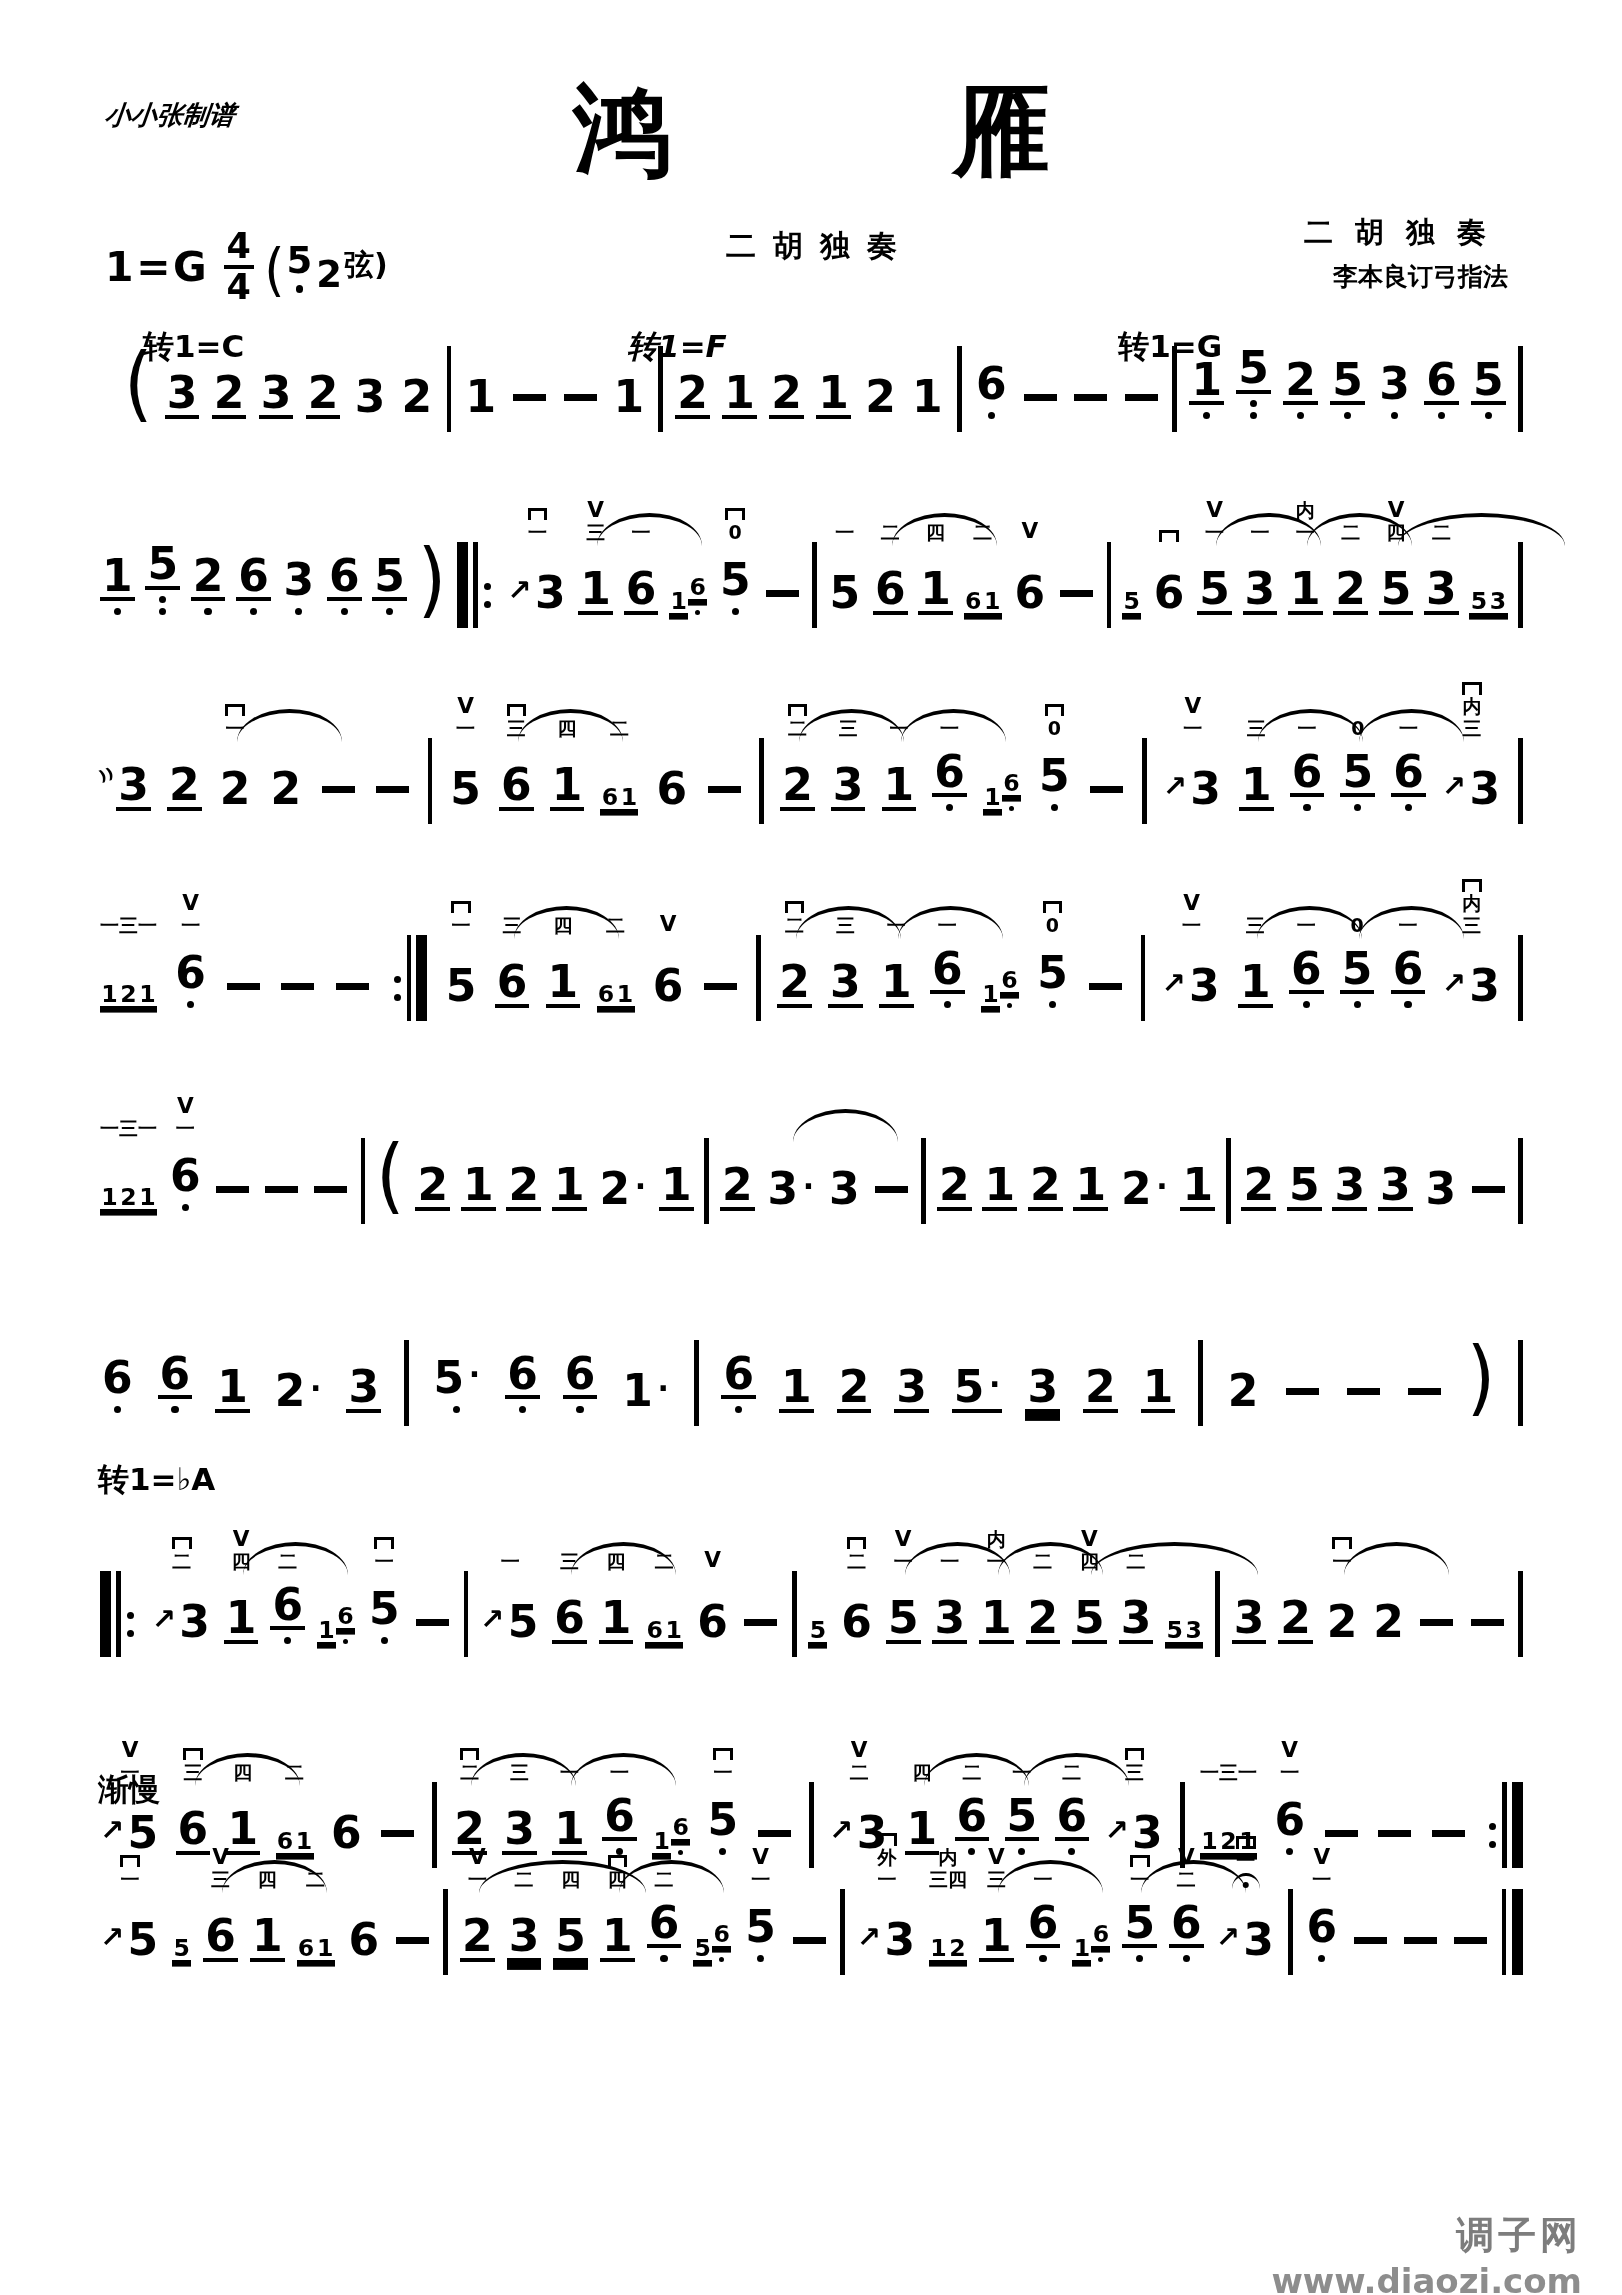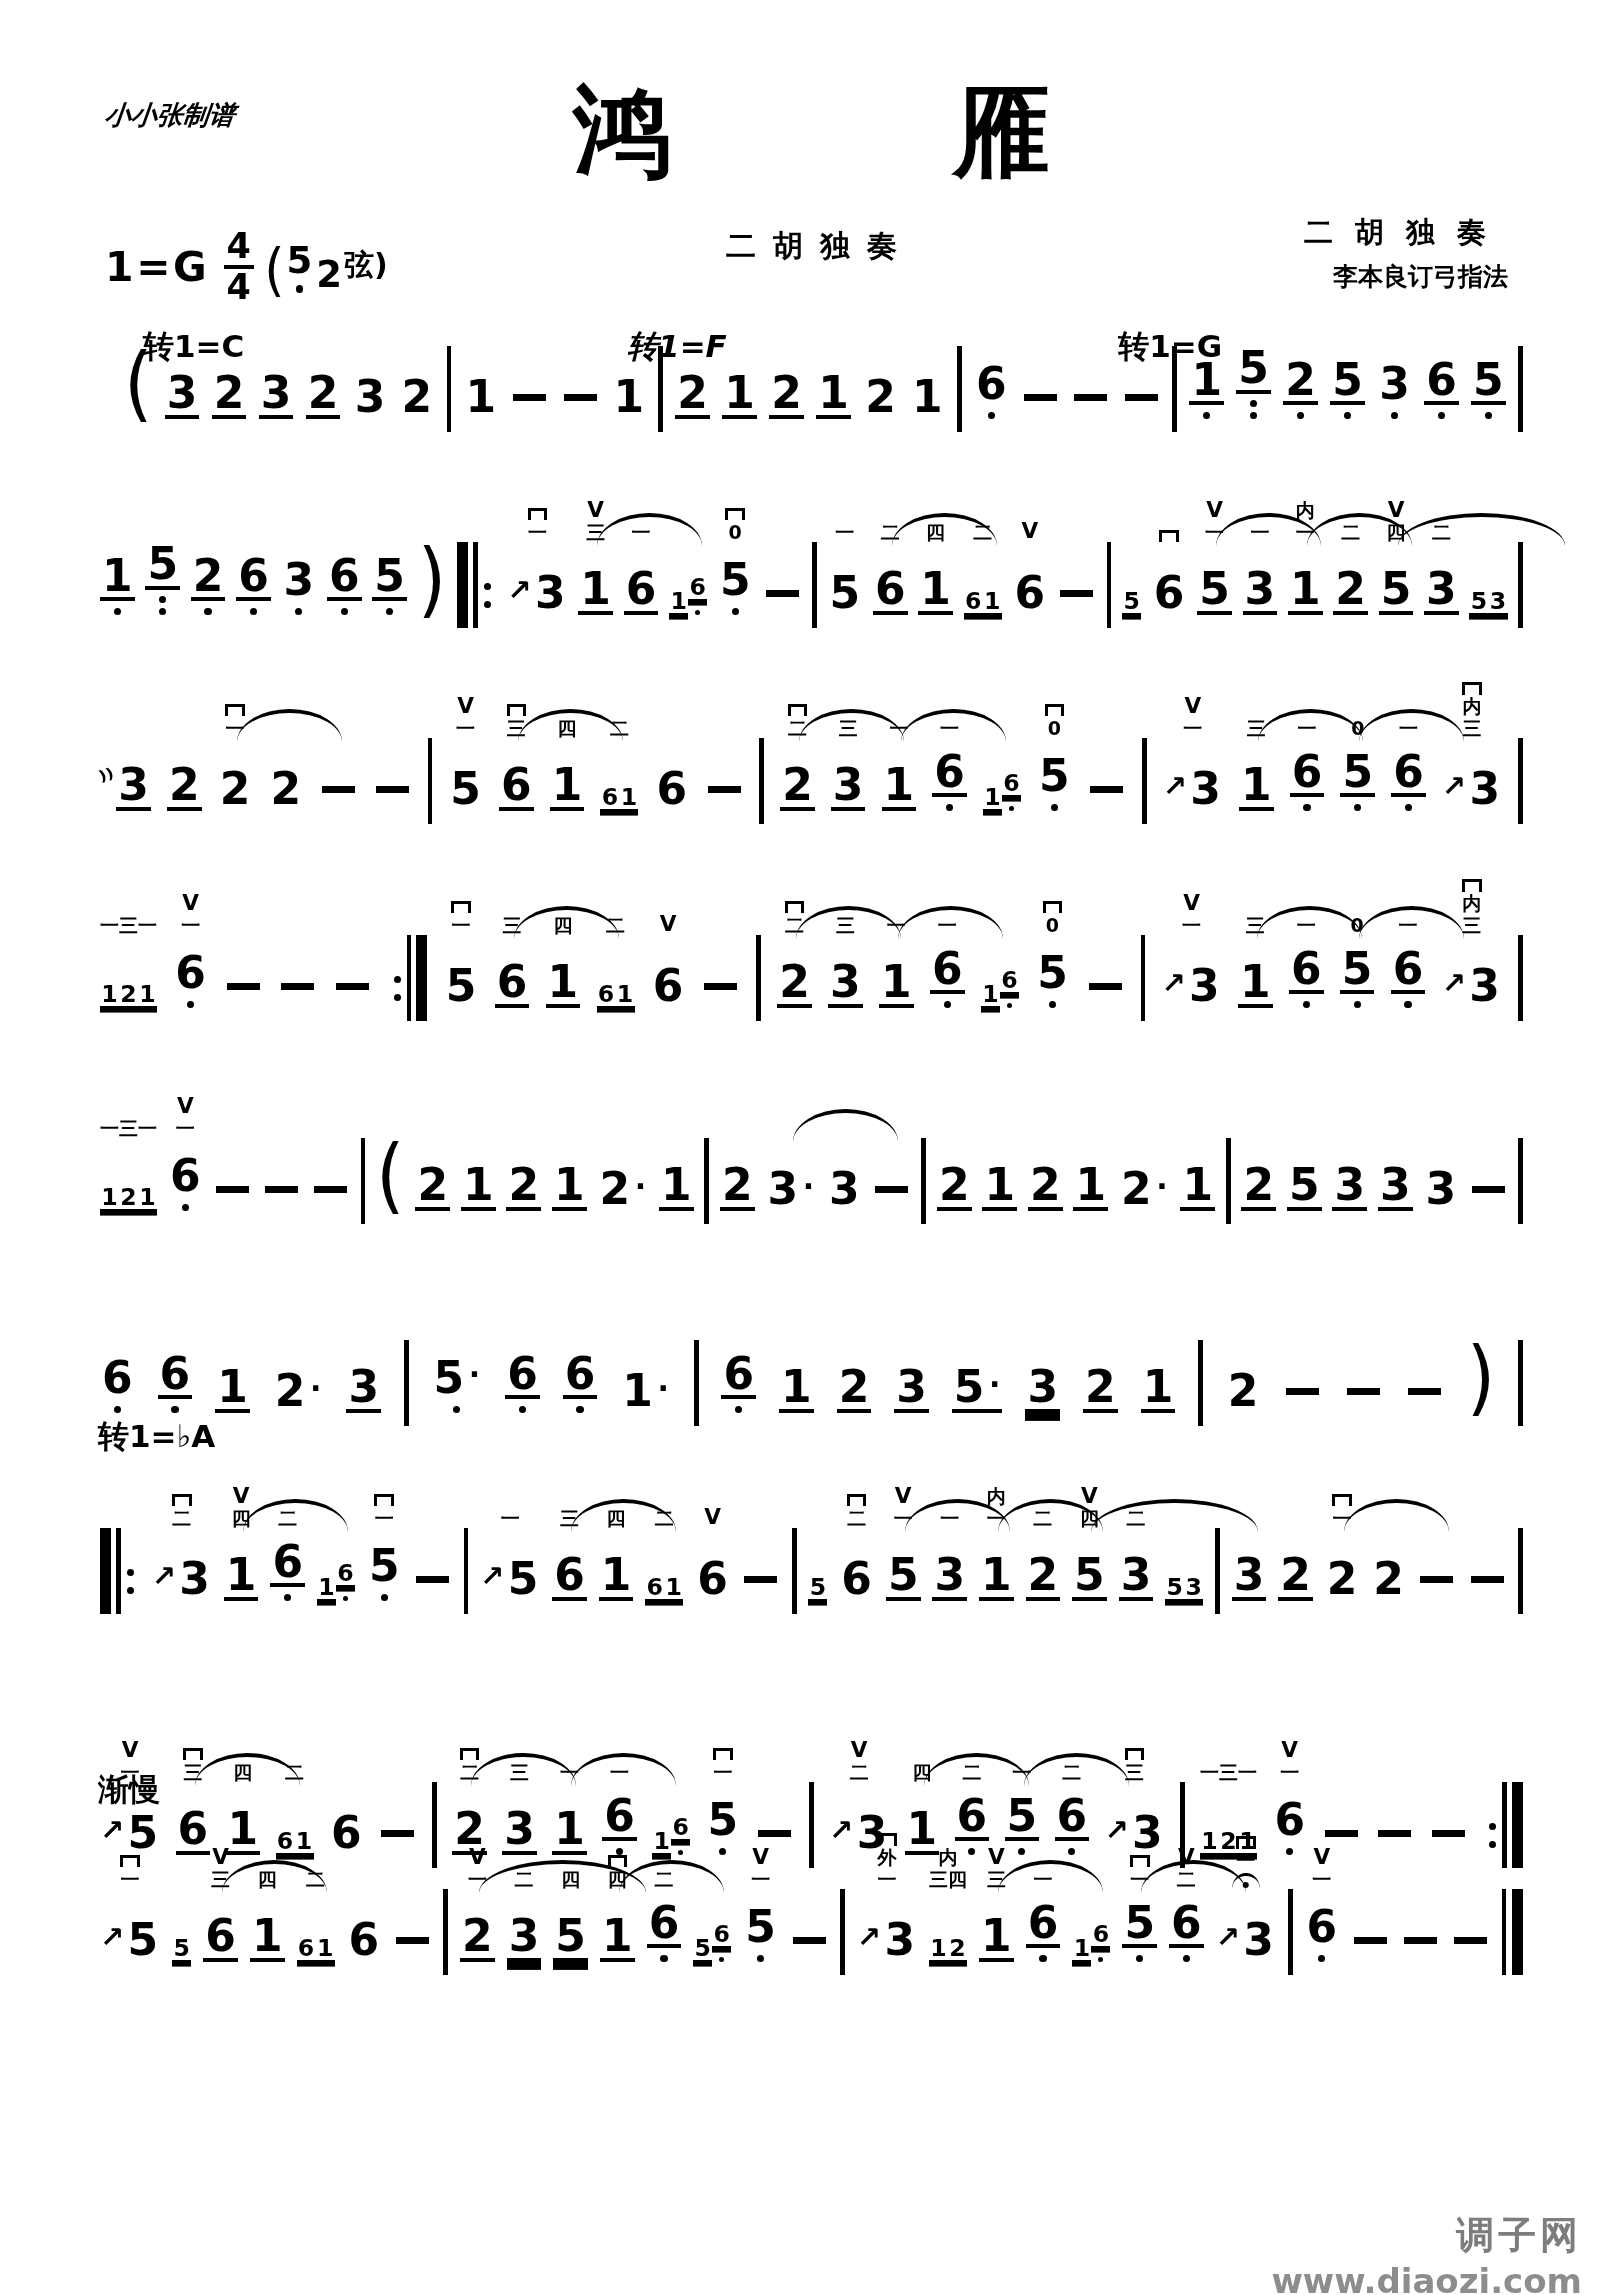--- a/index.html
+++ b/index.html
@@ -2,21 +2,21 @@
 <html style="font-size:10.5px"><head>
 <meta charset="utf-8">
 <style>
   html,body{margin:0;padding:0;background:#e8e8e8}
   .page{position:relative;width:1623px;height:2295px;background:#ffffff;margin:0 auto;
         font-family:"DejaVu Sans","Liberation Sans",sans-serif;color:#000;overflow:hidden}
   
   .credit{position:absolute;left:105px;top:98px;font-family:"DejaVu Serif","Liberation Serif",serif;
           font-style:italic;font-weight:bold;font-size:26px;transform:skewX(-6deg)}
   .title{position:absolute;left:0;right:0;top:79px;margin:0;text-align:center;
-         font-family:Liberation Sans, sans-serif;font-weight:bold;font-size:98px;
+         font-family:Liberation Serif, serif;font-weight:bold;font-size:98px;
          letter-spacing:281px;padding-left:281px;line-height:1.1;white-space:nowrap}
   .subtitle{position:absolute;left:0;right:0;top:226px;text-align:center;font-size:30px;font-weight:bold;
             letter-spacing:17px;padding-left:17px}
   .origin{position:absolute;right:115px;top:213px;font-size:29px;font-weight:bold;letter-spacing:22px}
   .editor{position:absolute;right:115px;top:260px;font-size:25px;font-weight:bold}
   .keysig{position:absolute;left:105px;top:230px;display:flex;align-items:center;font-weight:bold}
   .keysig .k{font-size:41px;letter-spacing:2.6px}
   .frac{display:inline-flex;flex-direction:column;align-items:center;margin:0 10.5px 0 14.4px}
   .frac span{font-size:35px;line-height:.95;font-weight:bold}
   .frac .fbar{width:30px;height:3.9px;background:#000;margin:2px 0}
@@ -2067,21 +2067,21 @@
             </span>
           </span>
           <span class="cell barcell">
             <span class="ann"></span>
             <span class="body">
               <span class="bl"></span>
             </span>
           </span>
         </div>
       </div>
-      <div class="system" style="top: 1457px; text-align: center;">
+      <div class="system" style="top: 1500px; text-align: center;">
         <div class="sys-label" style="left: 0%; top: -41px;">转1=♭A</div>
         <div class="row">
           <span class="cell barcell">
             <span class="ann"></span>
             <span class="body">
               <span class="bl thick"></span>
               <span class="bgap"></span>
               <span class="bl"></span>
               <span class="bdots">
                 <span class="pdot"></span>

